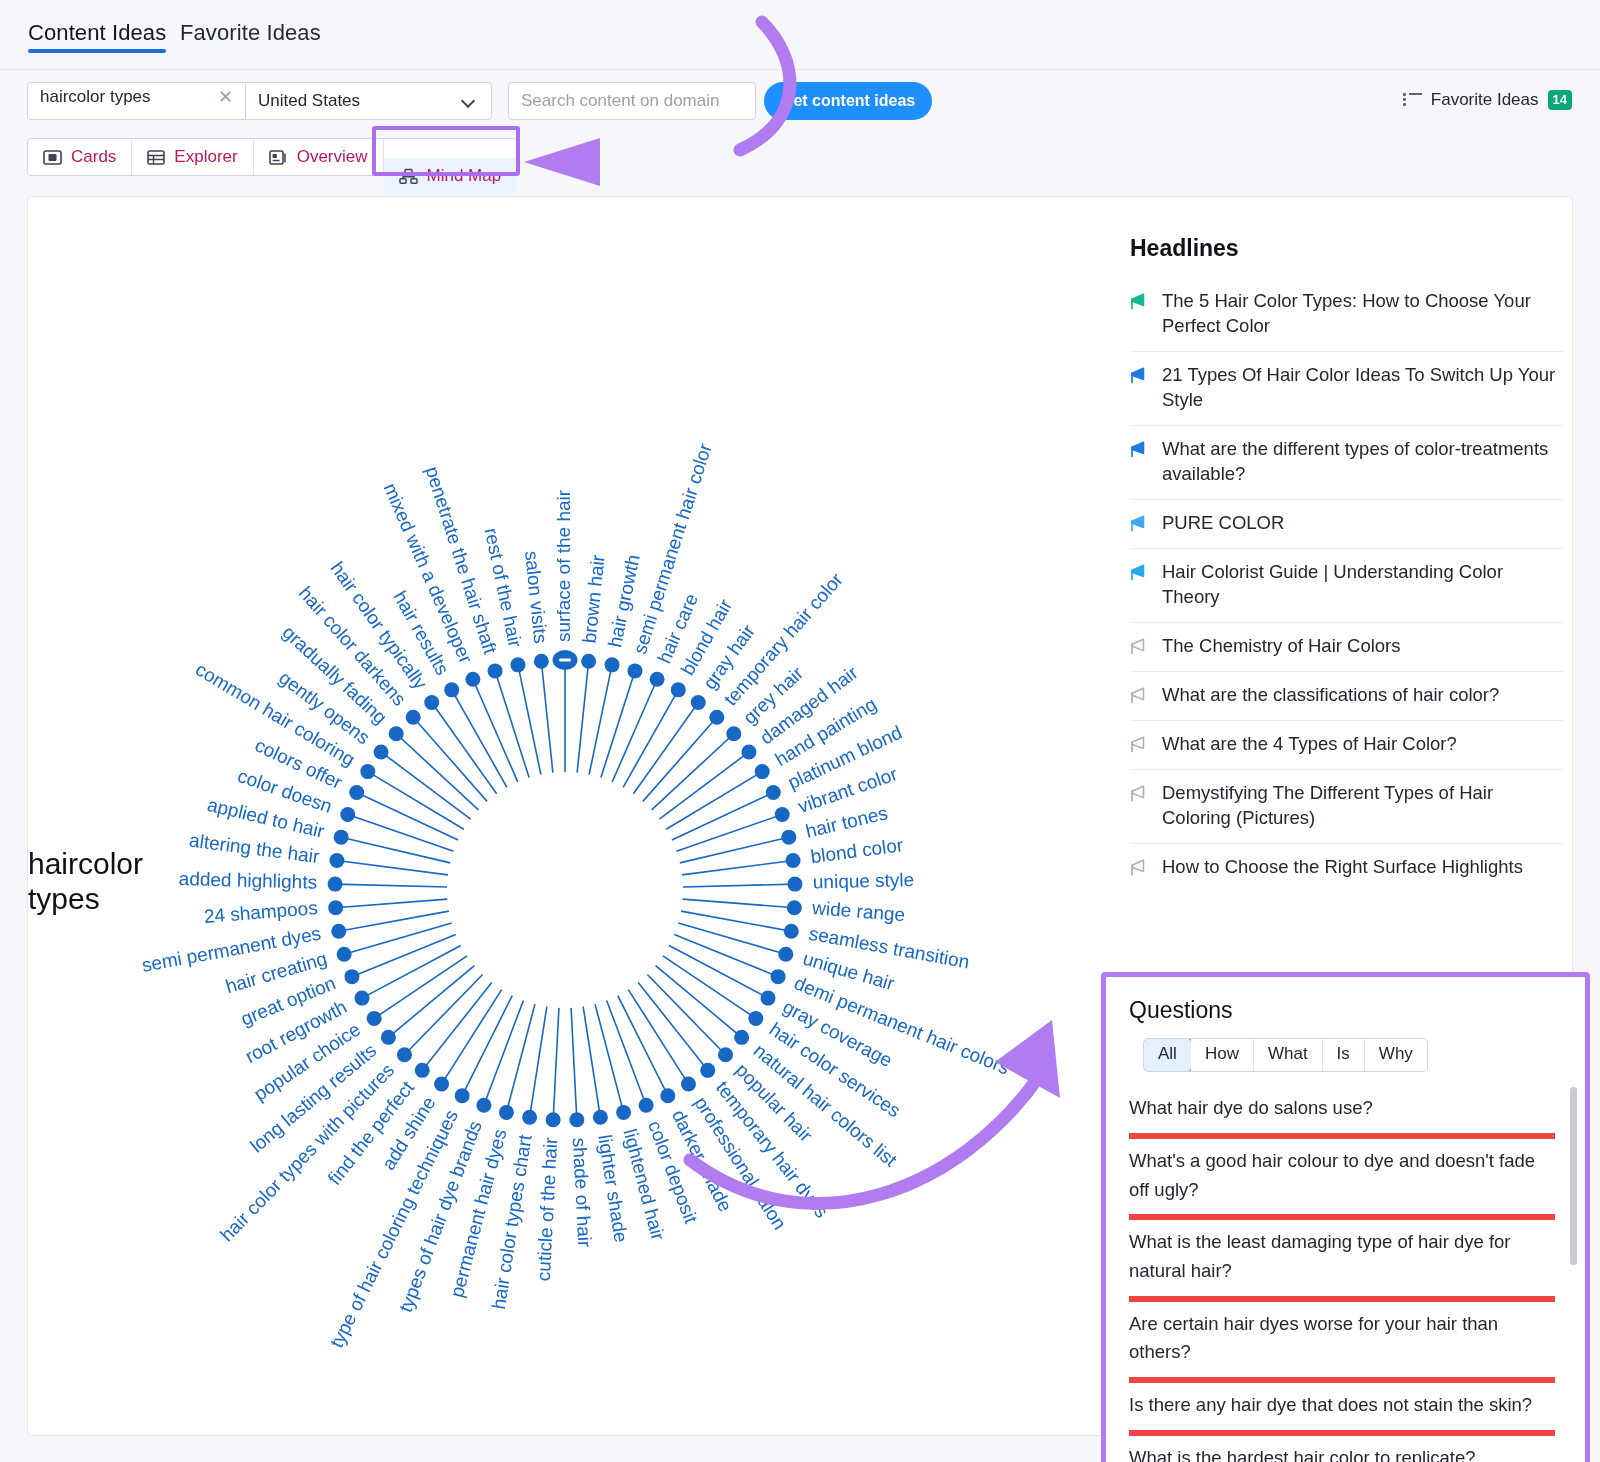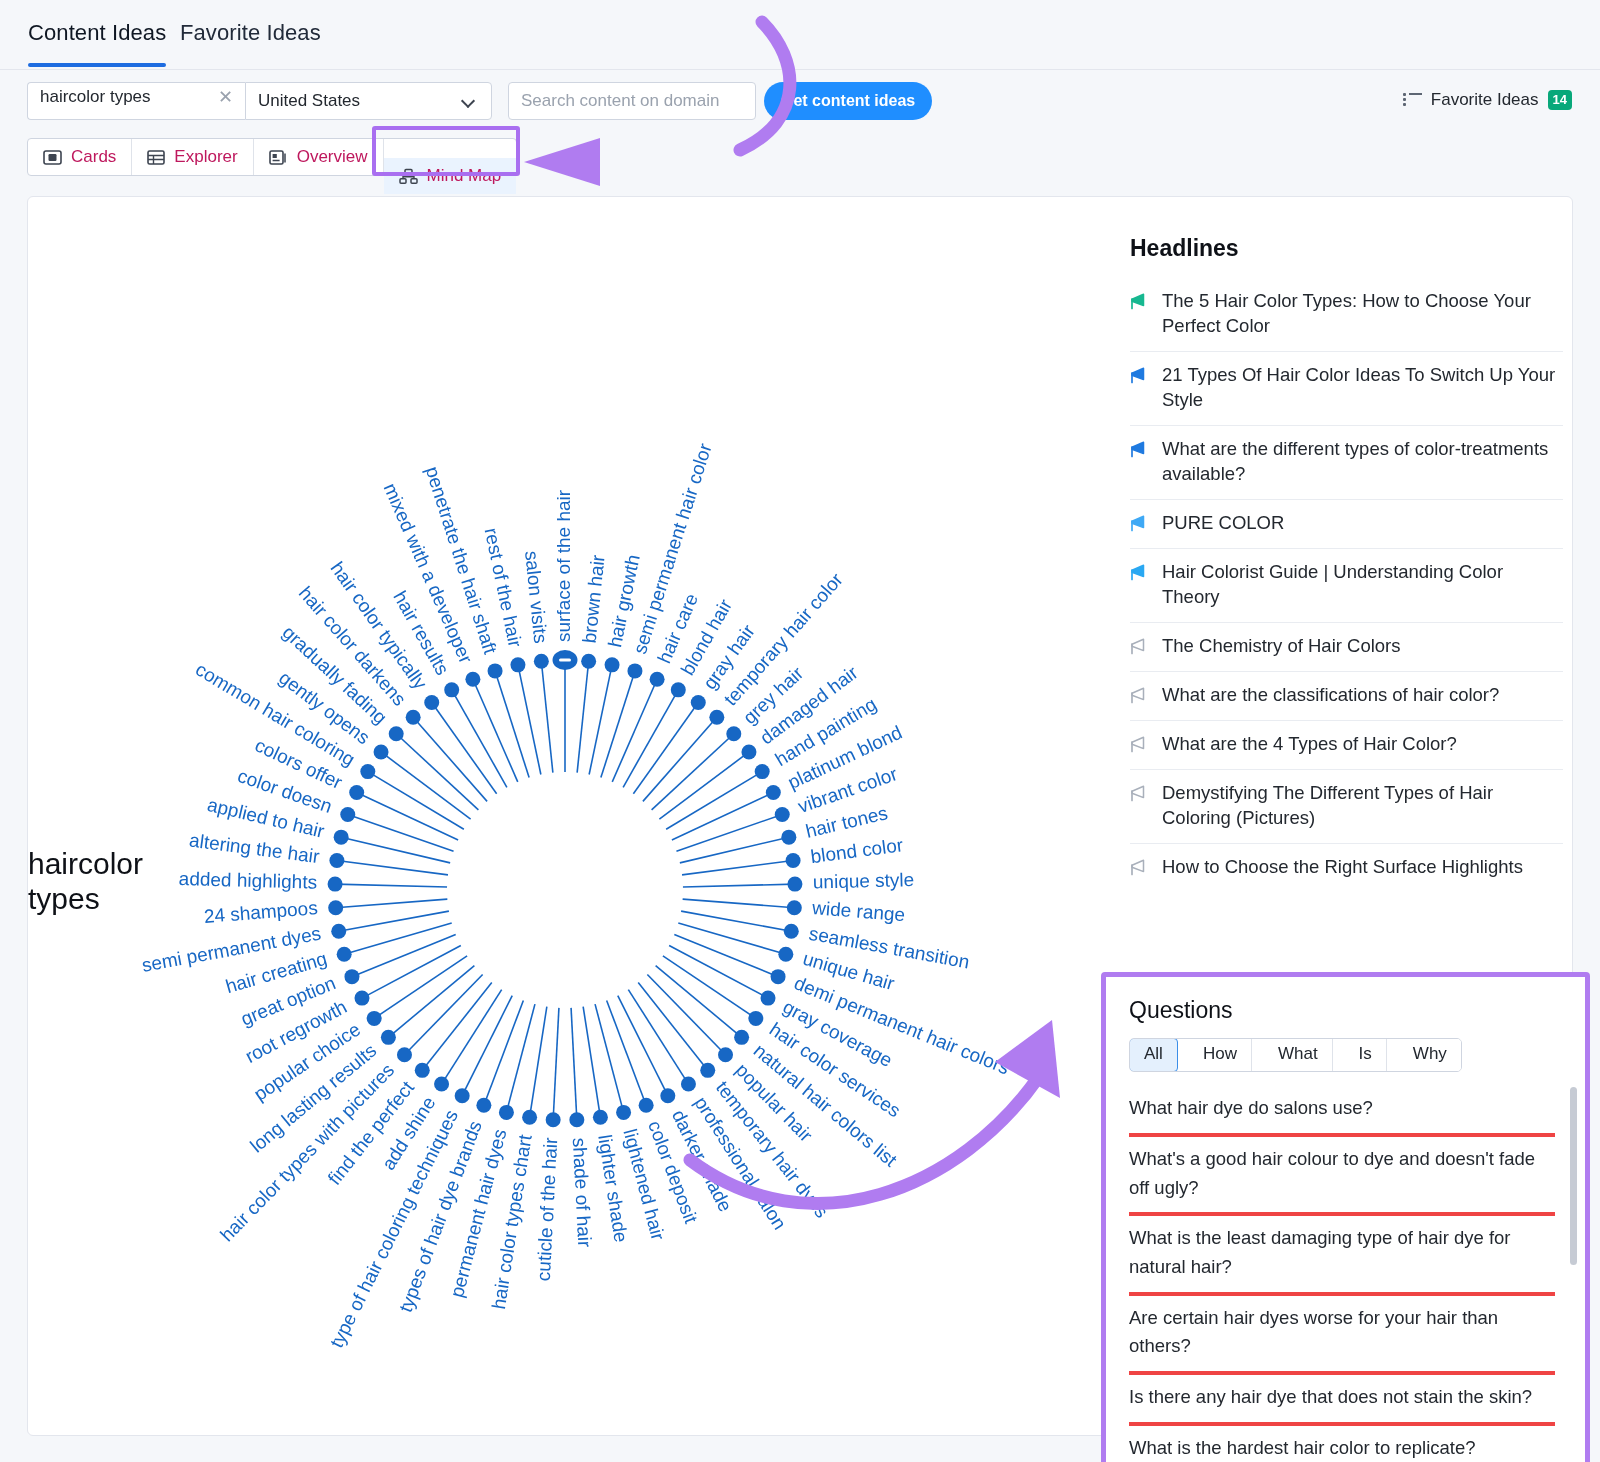--- a/index.html
+++ b/index.html
@@ -12,21 +12,21 @@
   }
   #root { position: relative; width: 1600px; height: 1462px; overflow: hidden; }
 
   
   .tabbar {
     position: absolute; left: 0; top: 0; width: 1600px; height: 70px;
     background: #f5f7fa; border-bottom: 1px solid #e3e6ed;
   }
   .tab {
     position: absolute; top: 20px; font-size: 22px; color: #222b3a;
-    padding-bottom: 20px; cursor: pointer; letter-spacing: .1px;
+    padding-bottom: 6px; cursor: pointer; letter-spacing: .1px;
   }
   .tab.active { color: #0f1723; }
   .tab.active:after {
     content: ""; position: absolute; left: 0; right: 0; bottom: -1px;
     height: 4px; background: #1d6ce0; border-radius: 2px;
   }
   #tab-content-ideas { left: 28px; }
   #tab-favorite-ideas { left: 180px; }
 
   
@@ -131,31 +131,31 @@
   .hl-item:last-child { border-bottom: none; }
   .hl-text { font-size: 18.5px; color: #23282f; line-height: 1.35; }
   .mega { flex: 0 0 auto; margin-top: 4px; }
 
   
   .qbox {
     position: absolute; left: 1073px; top: 775px; width: 489px; height: 648px;
     border: 5px solid #b07cf0; border-radius: 4px; background: #fff;
   }
   .q-title { font-size: 23px; font-weight: normal; color: #0e1117; padding: 20px 0 14px 23px; }
-  .qfilters { display: flex; margin-left: 23px; border: 1px solid #cfd5e0; border-radius: 5px; width: fit-content; overflow: hidden; gap: 12px; }
+  .qfilters { display: flex; margin-left: 37px; border: 1px solid #cfd5e0; border-radius: 5px; width: fit-content; overflow: hidden; }
   .qf {
     font-size: 17px; color: #23282f; padding: 5px 14px 7px; cursor: pointer;
     border-right: 1px solid #dfe3ea; background: #fff; line-height: 1.2;
   }
   .qf:last-child { border-right: none; }
   .qf.active { background: #e4f0fd; border: 1px solid #3b8ee8; margin: -1px; border-radius: 4px; }
   .qlist { margin: 14px 0 0 0; padding: 0 30px 0 23px; }
   .q-item {
     font-size: 18.5px; color: #23282f; line-height: 1.55; padding: 8px 0 10px;
-    border-bottom: 4px solid #ef4444; cursor: pointer;
+    border-bottom: 6px solid #ef4444; cursor: pointer;
   }
   .q-item:last-child { border-bottom: none; }
   .qscroll {
     position: absolute; right: 8px; top: 110px; width: 7px; height: 480px;
     background: transparent;
   }
   .qscroll i {
     position: absolute; left: 0; top: 0; width: 7px; height: 178px;
     background: #c6cbd4; border-radius: 4px;
   }

